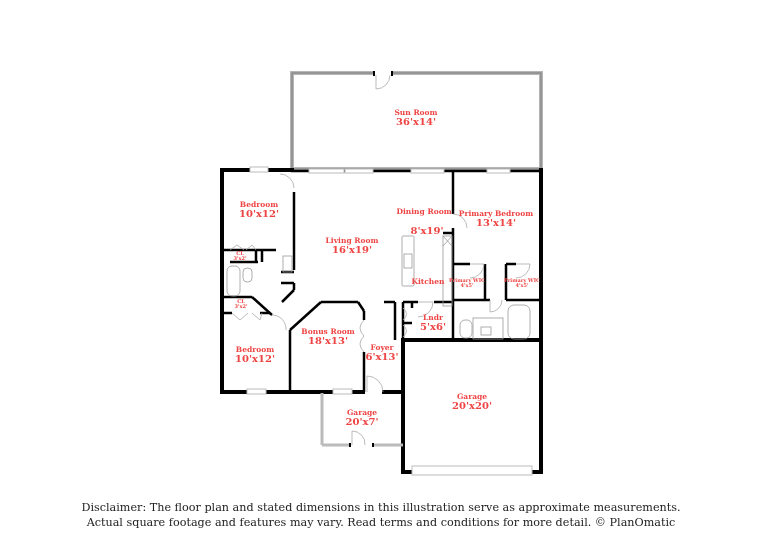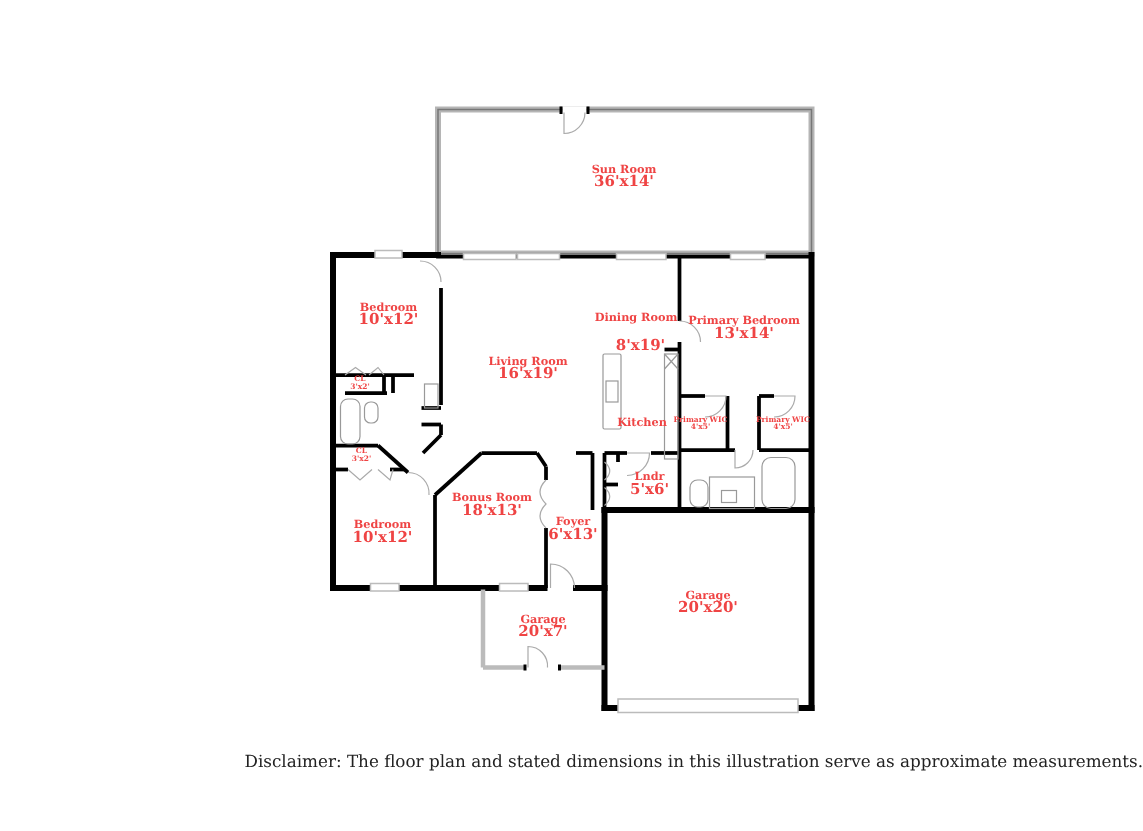--- a/index.html
+++ b/index.html
@@ -2,21 +2,21 @@
 <html><head>
   <meta charset="utf-8">
   <style>
     html, body { margin: 0; padding: 0; background: #ffffff; }
     body { width: 762px; height: 554px; position: relative; overflow: hidden; font-family: "DejaVu Serif", serif; }
     #plan { position: absolute; left: 0; top: 0; }
     .room-label { position: absolute; text-align: center; font-family: "DejaVu Serif", serif; font-weight: bold; color: #ef4444; line-height: 1.05; transform: translateX(-50%); white-space: nowrap; }
     .room-label .name { display: block; font-size: 7.5px; }
     .room-label .dim { display: block; font-size: 10px; }
     .room-label.small .name, .room-label.small .dim { font-size: 5px; }
-    .disclaimer { position: absolute; left: 0; width: 762px; top: 500px; text-align: right; font-family: "DejaVu Serif", serif; font-size: 11.2px; color: #222; line-height: 15px; }
+    .disclaimer { position: absolute; left: 0; width: 762px; top: 500px; text-align: center; font-family: "DejaVu Serif", serif; font-size: 11.2px; color: #222; line-height: 15px; }
   </style>
 </head>
 <body>
 
 <svg id="plan" width="762" height="554" viewBox="0 0 762 554" xmlns="http://www.w3.org/2000/svg">
 
   <g fill="none" stroke="#b5b5b5">
     <rect x="292" y="73" width="249" height="96" stroke-width="4" fill="#fff"></rect>
     <rect x="292" y="73" width="249" height="96" stroke-width="1" stroke="#777"></rect>
   </g>
@@ -211,13 +211,14 @@
     <span class="name">Garage</span>
     <span class="dim">20'x7'</span>
   </div>
 <div class="room-label" style="left:472px; top:393px;">
     <span class="name">Garage</span>
     <span class="dim">20'x20'</span>
   </div>
 
 <div class="disclaimer">
   <div>Disclaimer: The floor plan and stated dimensions in this illustration serve as approximate measurements.</div>
+  <div>Actual square footage and features may vary. Read terms and conditions for more detail. © PlanOmatic</div>
 </div>
 
 </body></html>

